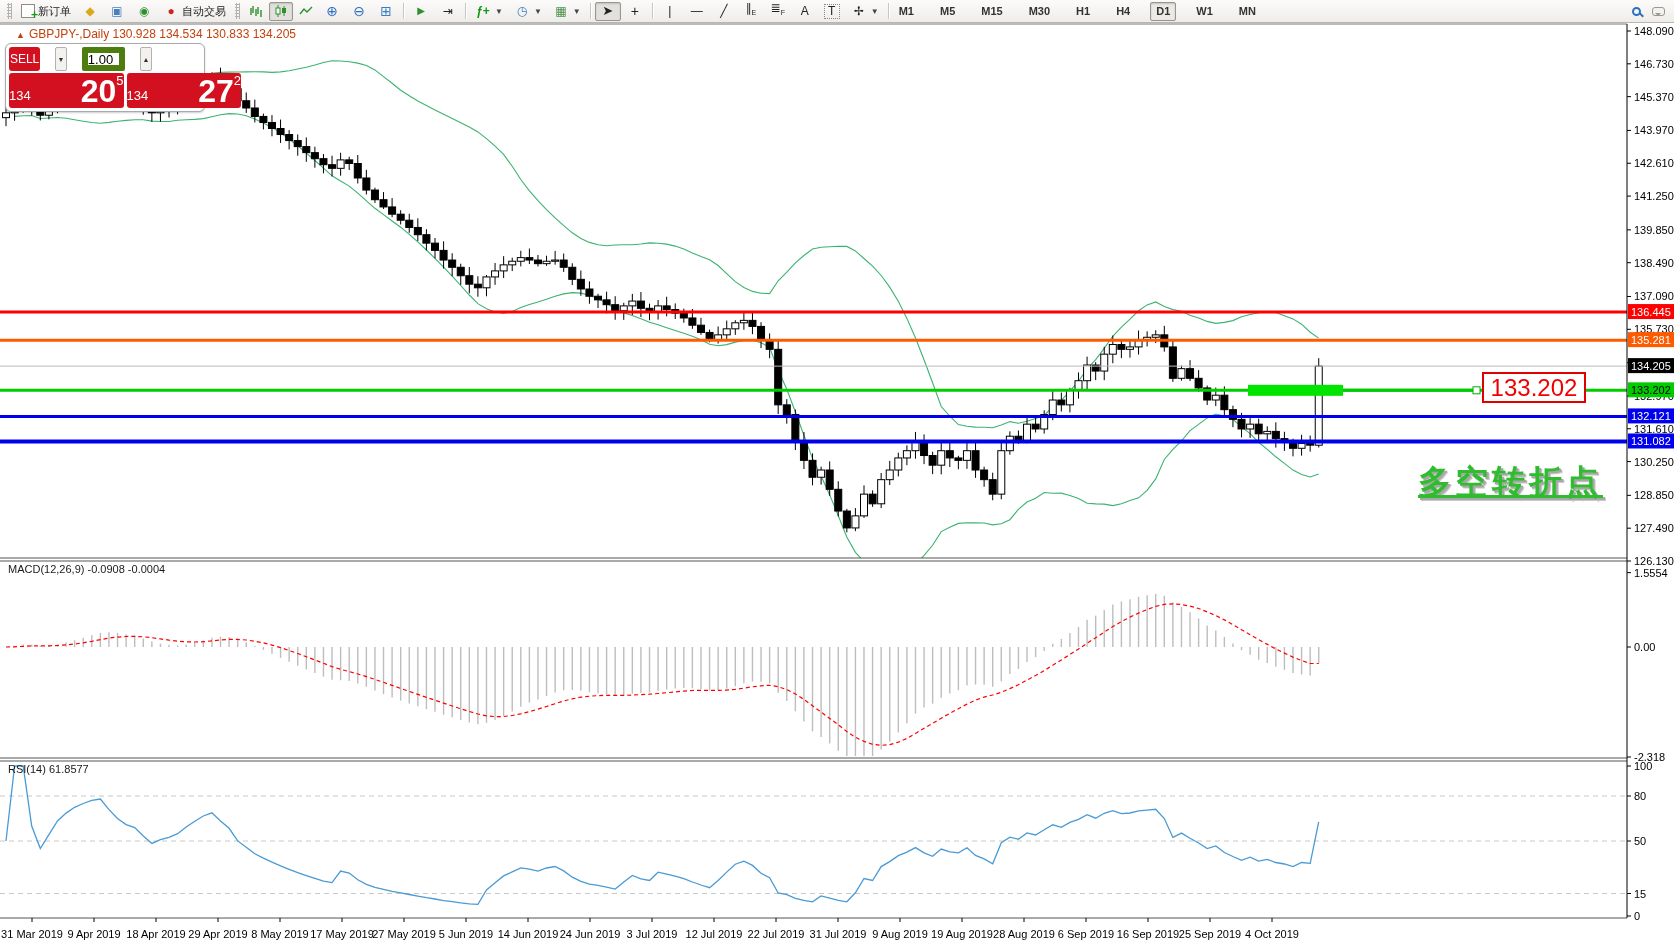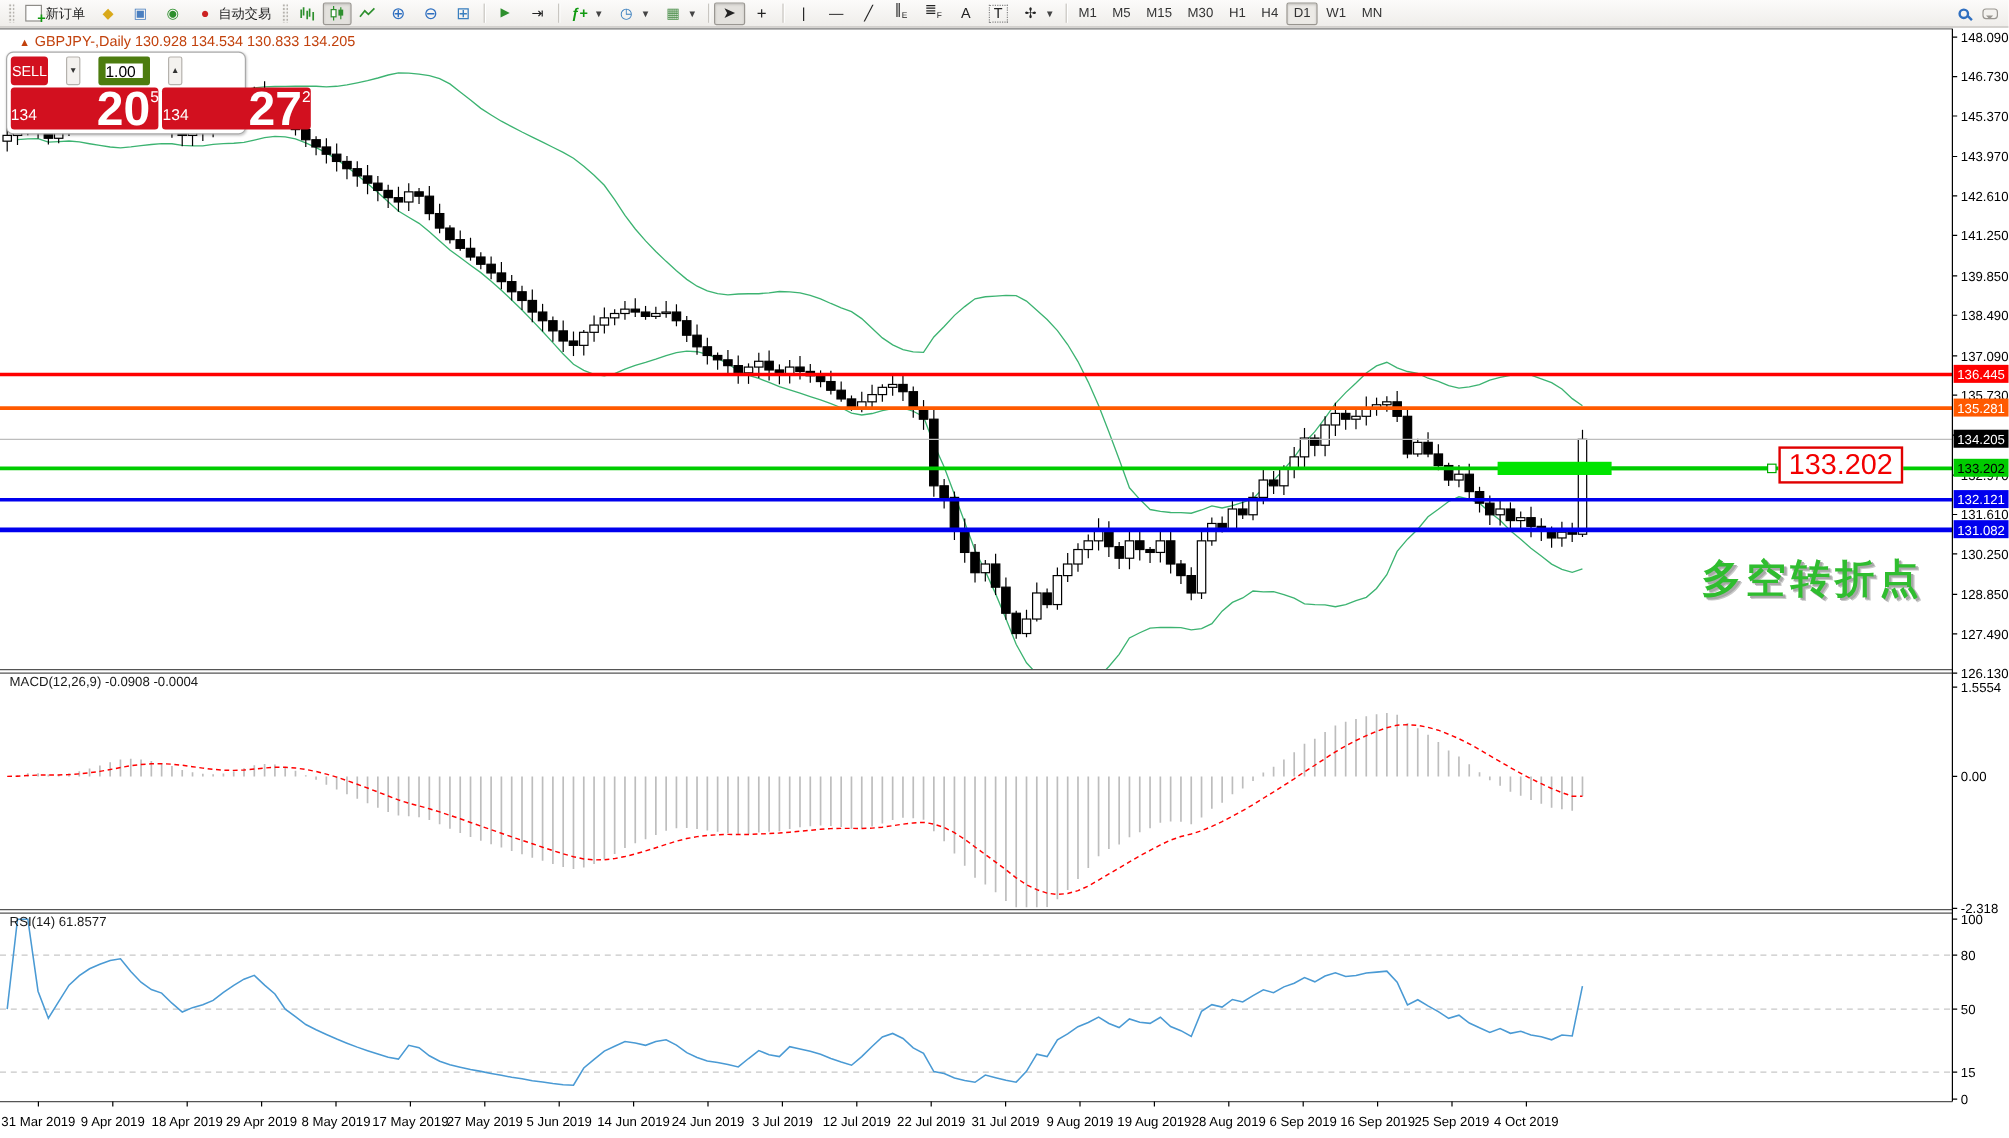--- a/index.html
+++ b/index.html
@@ -47,31 +47,31 @@
     border-radius:3px; font-size:12px; }
   .sell-btn { width:42px; } .buy-btn { width:46px;margin-top:24px; }
   .spin { width:15px; background:#f4f2ef; border:1px solid #b5b2ad; border-radius:2px;
     display:flex; align-items:center; justify-content:center; font-size:7px; color:#333; }
   .vol { flex:1; border:6px solid #4d7c0f; border-radius:2px; background:#fff; font-size:13px;
     display:flex; align-items:center; justify-content:flex-end; padding-right:6px; color:#000; }
   .prices { display:flex; gap:3px; height:35px; }
   .pbox { flex:1; background:#d2101f; color:#fff; border-radius:3px; display:flex;
     align-items:flex-end; justify-content:center; padding-bottom:2px; }
   .pbox .small { font-size:13px; margin-right:2px; line-height:20px; }
-  .pbox .big { font-size:40px; line-height:30px; font-weight:bold;margin-left:48px; }
+  .pbox .big { font-size:32px; line-height:30px; font-weight:bold;margin-left:48px; }
   .pbox .sup { font-size:13px; line-height:12px; align-self:flex-start; margin-top:2px; }
 
   .ind-label { position:absolute; z-index:20; font-size:11px; color:#1a1a1a; left:8px; }
   .macd-label { top:563px; } .rsi-label { top:763px; }
 
   .price-callout { position:absolute; z-index:26; left:1482px; top:372px; width:104px; height:31px;
     border:2px solid #e00000; background:#fff; color:#f20000; font-size:24px;
     display:flex; align-items:center; justify-content:center; }
   .cn-note { position:absolute; z-index:26; left:1418px; top:460px; font-size:33px; font-weight:bold;
-    color:#2fbd2f; text-shadow:2px 2px 0 #a8a8a8, 3px 3px 0 #c9c9c9; letter-spacing:4px; }
+    color:#2fbd2f; text-shadow:2px 2px 0 #a8a8a8, 3px 3px 0 #c9c9c9; letter-spacing:4px;text-decoration:underline; }
 </style>
 </head>
 <body>
 
 <div class="stage">
 
   <div class="toolbar">
     <span class="grip"></span>
     <span class="tb-btn">
       <span class="ic-doc"></span>
@@ -164,21 +164,21 @@
         <span class="ic">A</span>
       </span>
     <span class="tb-btn">
         <span class="ic" style="border:1px dotted #888;line-height:13px">T</span>
       </span>
     <span class="tb-btn">
         <span class="ic">✢</span>
         <span class="dd">▼</span>
       </span>
     <span class="sep"></span>
-    <span id="tf-bar" style="display:inline-flex;gap:1px;">
+    <span id="tf-bar" style="display:inline-flex;gap:14px;font-weight:bold;">
         <span class="tf">M1</span>
         <span class="tf">M5</span>
         <span class="tf">M15</span>
         <span class="tf">M30</span>
         <span class="tf">H1</span>
         <span class="tf">H4</span>
         <span class="tf active">D1</span>
         <span class="tf">W1</span>
         <span class="tf">MN</span>
       </span>

